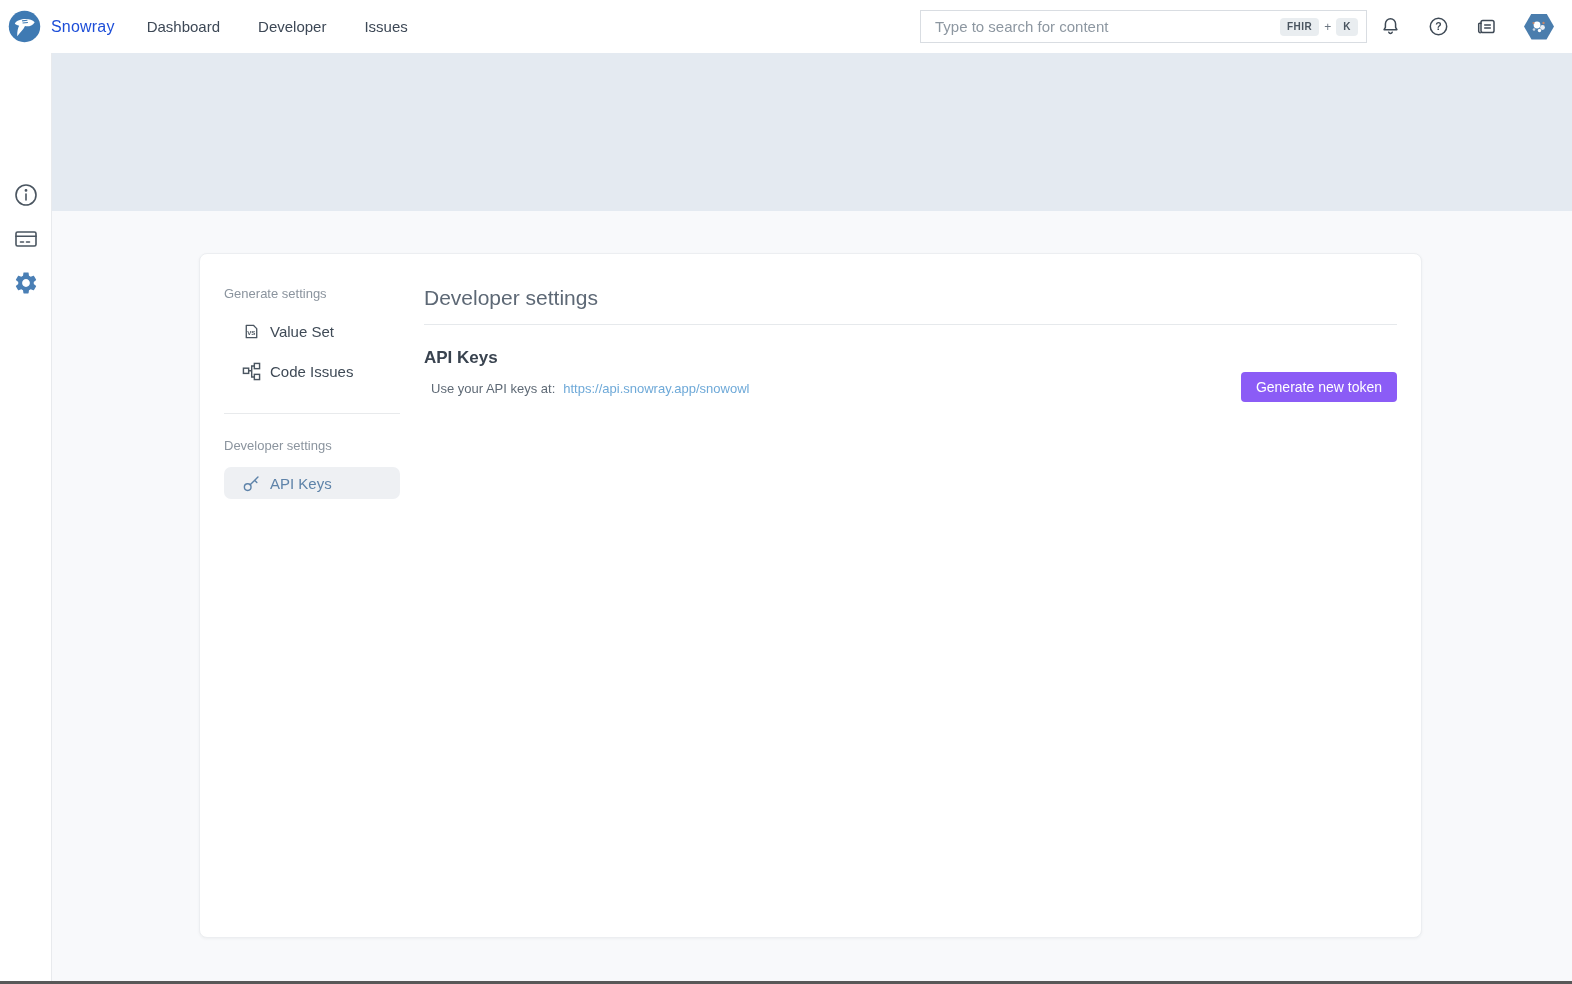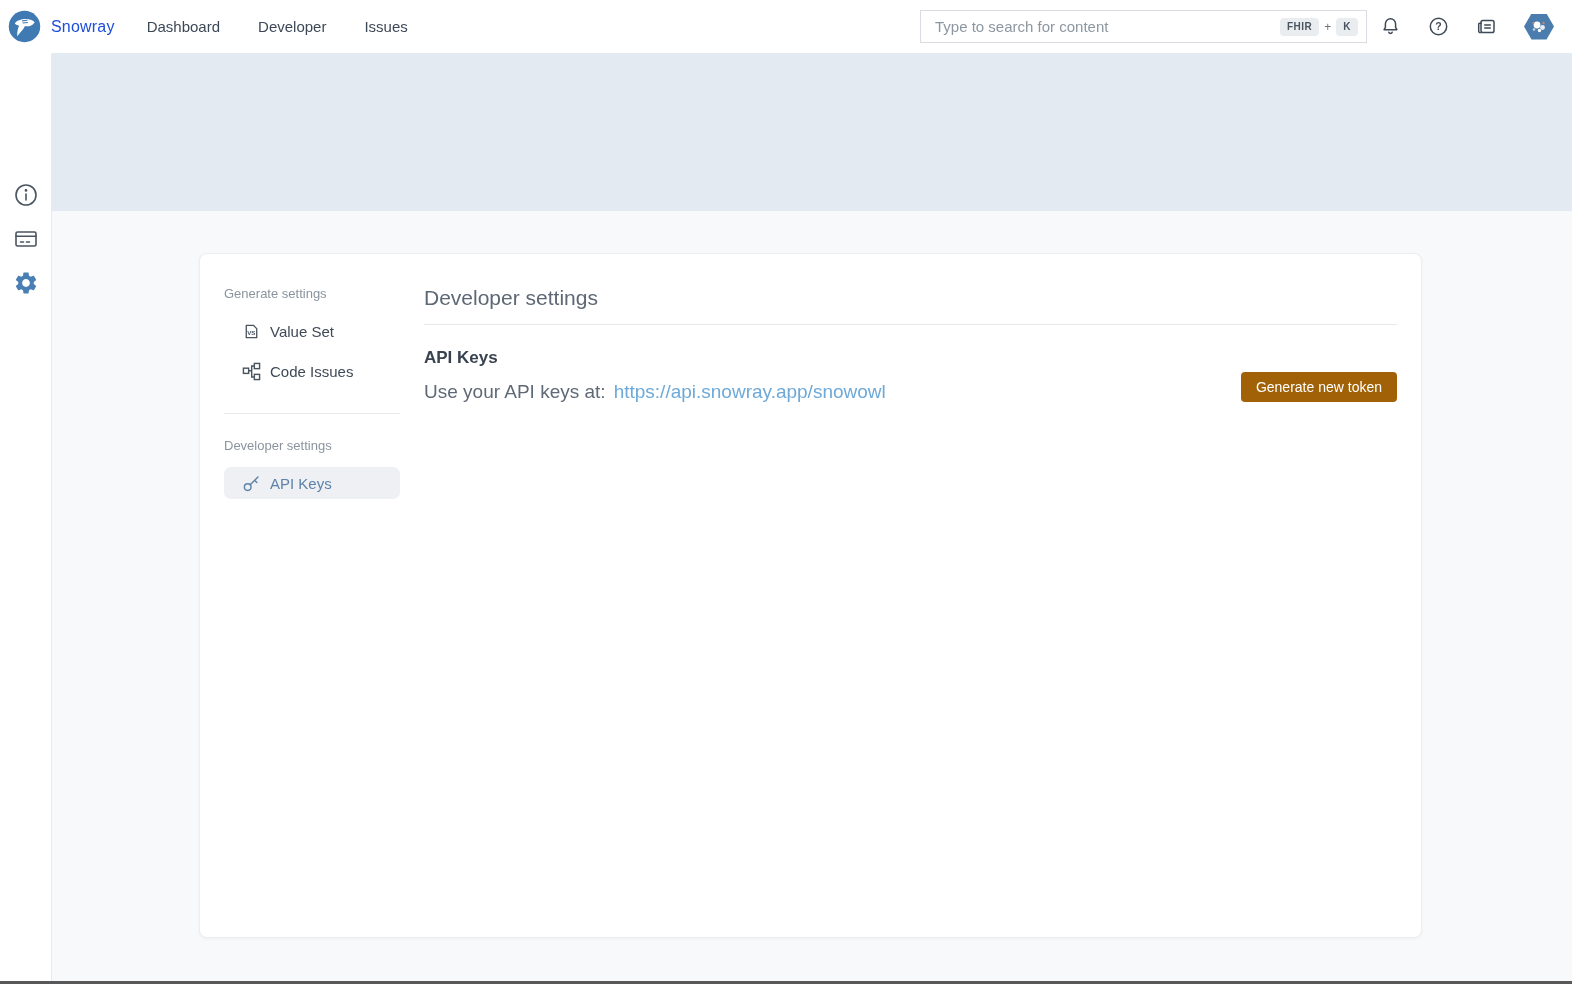--- a/index.html
+++ b/index.html
@@ -88,25 +88,25 @@
   .nav-divider { border:none; border-top:1px solid #e8eaec; margin:26px 0 24px; }
 
   .card-main { flex:1; padding:24px 24px 0 0; }
   .page-title {
     font-size:21px; font-weight:normal; color:#5d6875; margin:8px 0 14px;
   }
   .title-rule { border:none; border-top:1px solid #e6e9ec; margin:0; }
   .section { position:relative; padding-top:23px; }
   .section-title { font-size:17px; font-weight:600; color:#39434f; margin:0 0 13px; }
   .section-desc { font-size:13px; color:#5f6a76; margin:0 0 11px; }
-  .section-url { font-size:19px; color:#5f6a76; margin:0; }
+  .section-url { font-size:13px; color:#5f6a76; margin:7px; }
   .section-url a { color:#6ea9d8; text-decoration:none; margin-left:8px; cursor:pointer; }
   .primary-btn {
     position:absolute; top:47px; right:0; height:30px; padding:0 15px;
-    background:#a16207; color:#fff; border:none; border-radius:4px;
+    background:#8b5cf6; color:#fff; border:none; border-radius:4px;
     font-size:14px; font-family:"Liberation Sans", sans-serif; cursor:pointer;
   }
 
   .bottom-line {
     position:absolute; left:0; bottom:0; width:1572px; height:3px;
     background:#585858; z-index:10;
   }
 </style>
 </head>
 <body>

